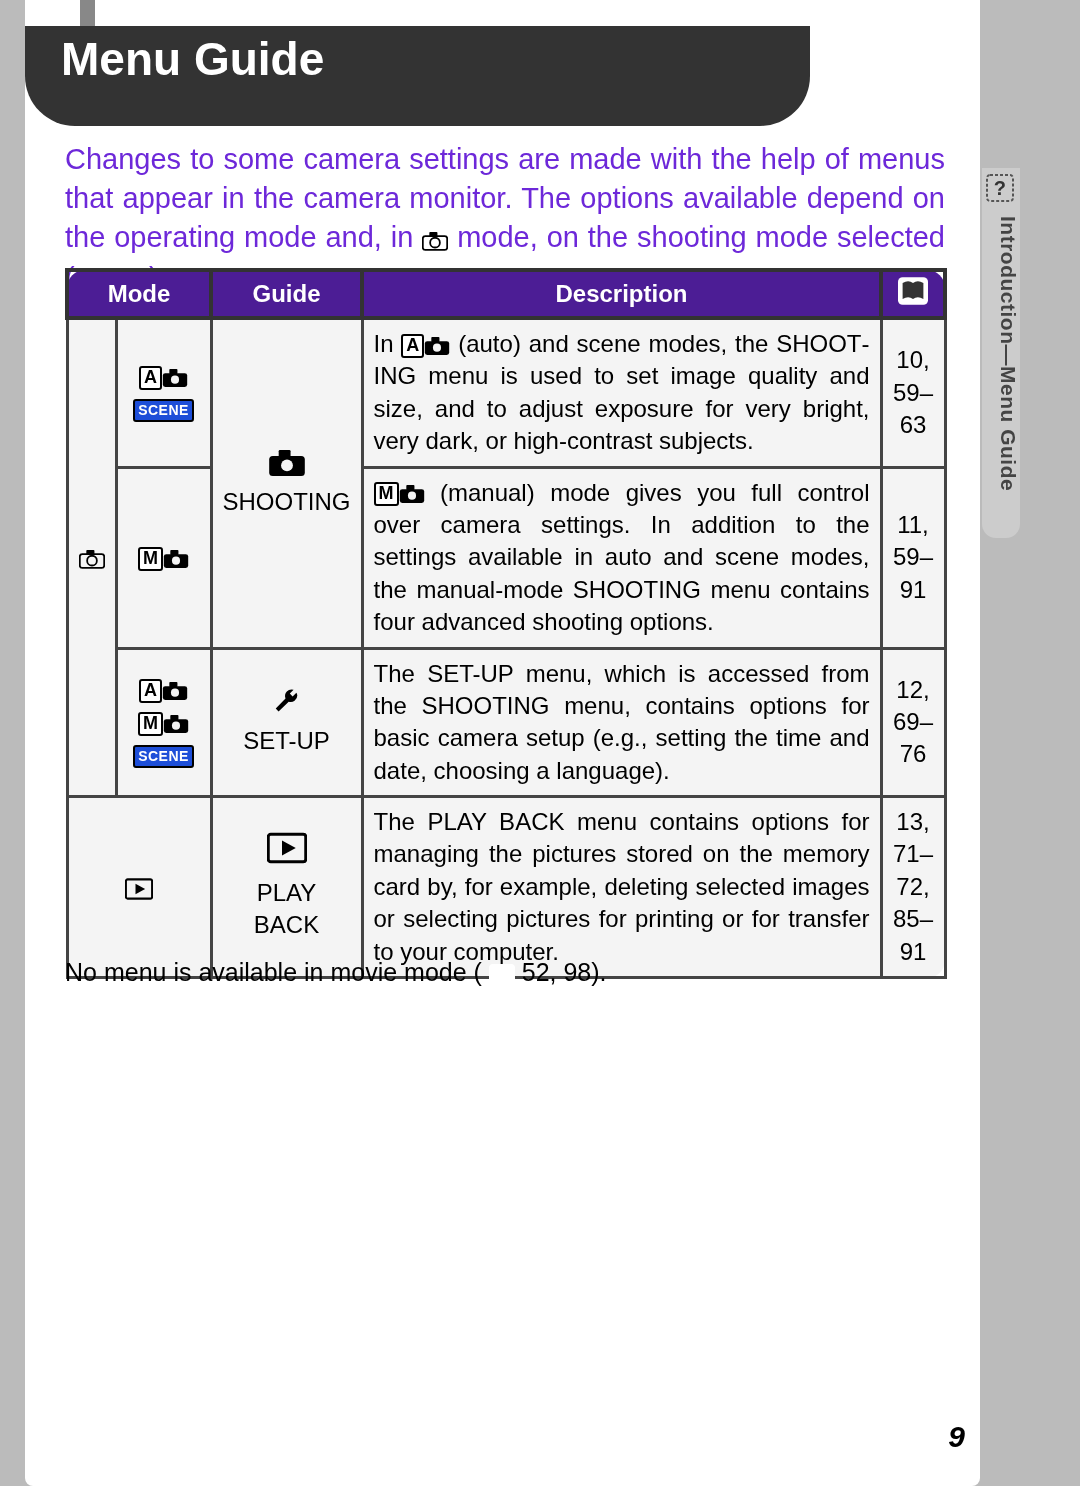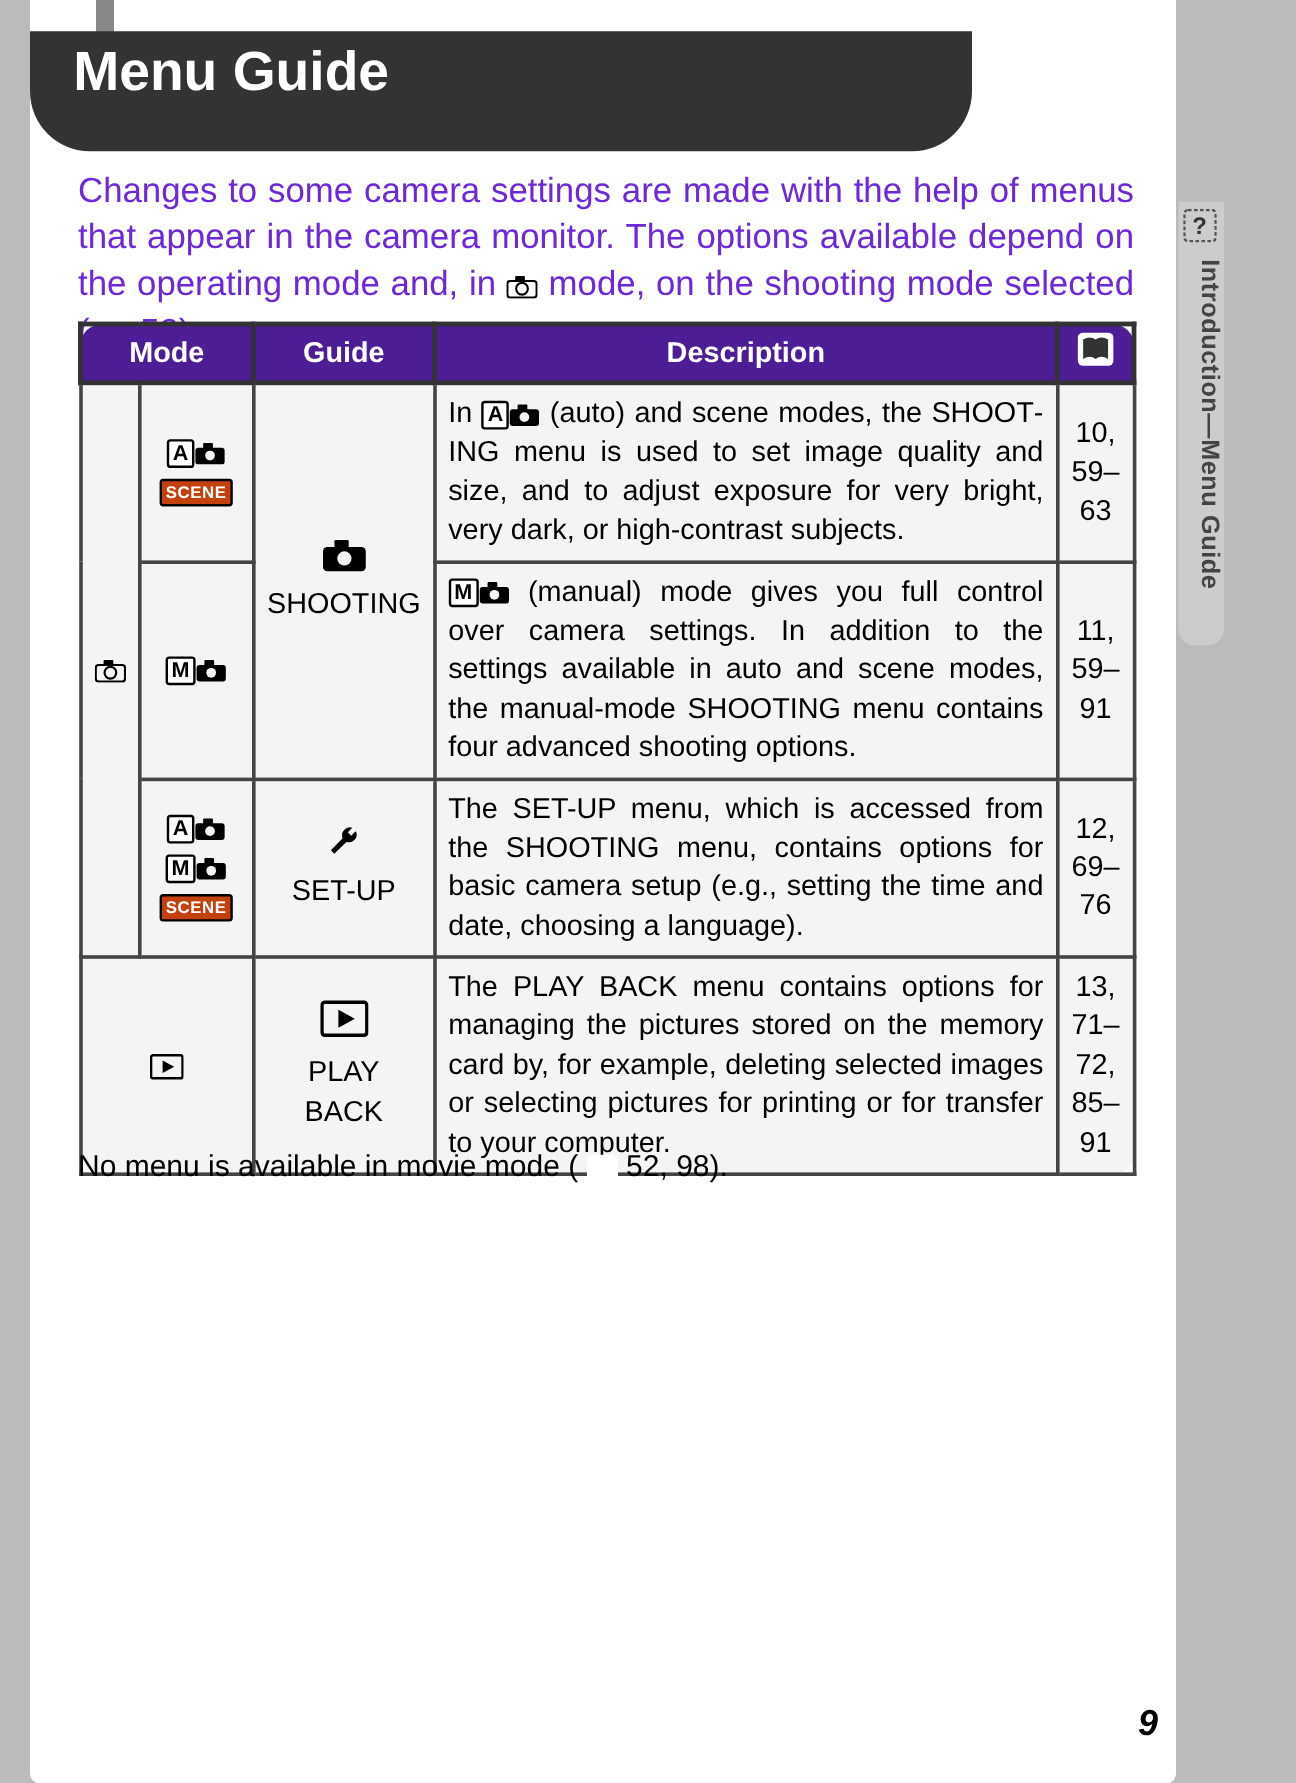--- a/index.html
+++ b/index.html
@@ -154,21 +154,21 @@
     padding: 0 3px;
     font-size: 18px;
     font-weight: 800;
     line-height: 1.1;
     background: #fff;
     vertical-align: middle;
   }
   .scene-badge {
     display: inline-block;
     border: 2px solid #000;
-    background: #c2410c;
+    background: #1d4ed8;
     color: #fff;
     border-radius: 3px;
     padding: 0 3px;
     font-size: 14px;
     font-weight: 900;
     letter-spacing: 0.5px;
     vertical-align: middle;
   }
   svg.camera-icon { width: 26px; height: 20px; vertical-align: middle; }
   svg.camera-icon-big { width: 38px; height: 30px; }

